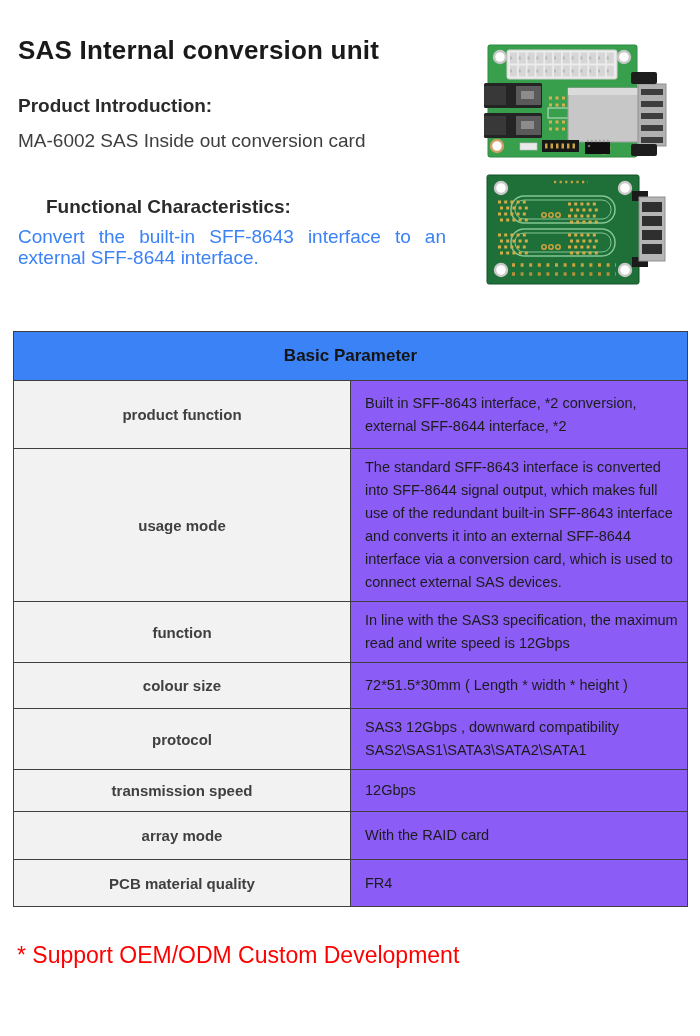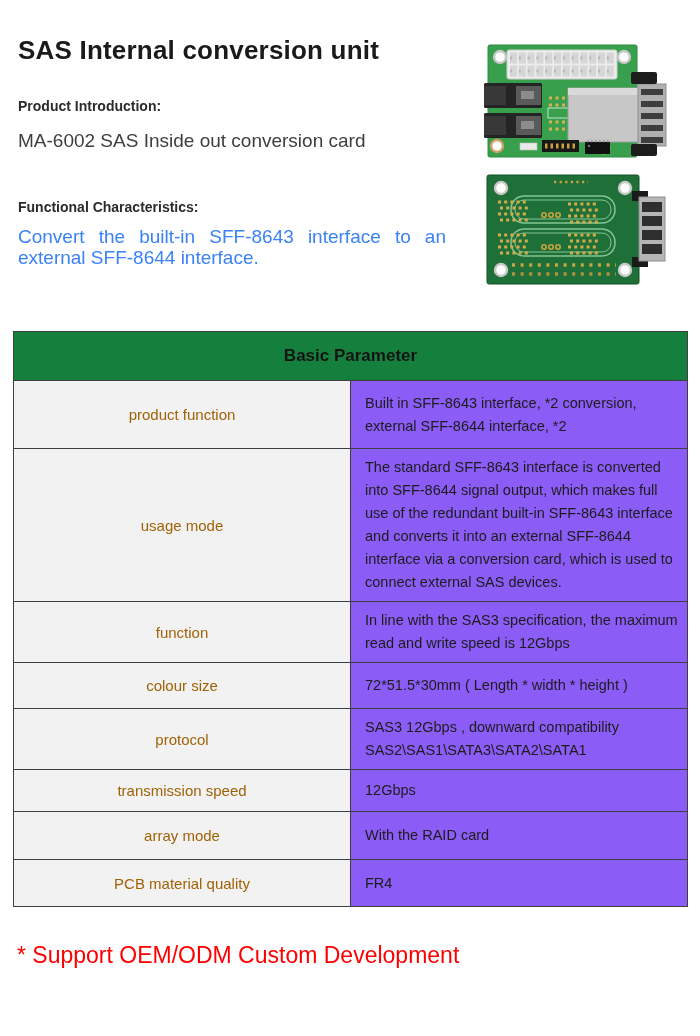--- a/index.html
+++ b/index.html
@@ -4,39 +4,39 @@
 <style>
   html,body{margin:0;padding:0;background:#ffffff;}
   .page{
     width:700px;height:1036px;background:#ffffff;overflow:hidden;
     font-family:"Liberation Sans","DejaVu Sans",sans-serif;color:#1f1f1f;
     position:relative;box-sizing:border-box;
   }
   .top-row{display:flex;padding:28px 10px 0 18px;}
   .intro-col{flex:1;min-width:0;}
   .page-title{font-size:26px;font-weight:700;color:#1a1a1a;margin:6px 0 0 0;line-height:32px;letter-spacing:0.2px;}
-  .section-heading{font-size:14px;font-weight:700;color:#2b2b2b;margin:0;line-height:20px;}
+  .section-heading{font-size:19px;font-weight:700;color:#2b2b2b;margin:0;line-height:20px;}
   .h-intro{margin-top:30px;}
-  .h-feat{margin-top:46px;}
+  .h-feat{margin-top:46px;margin-left:28px;}
   .body-text{font-size:19px;color:#3e3e3e;margin:0;line-height:21px;}
   .t-intro{margin-top:14px;}
   .t-feat{margin-top:9px;width:428px;text-align:justify;color:#3b82f6;}
   .images-col{width:196px;margin-top:14px;margin-right:12px;display:flex;flex-direction:column;gap:11px;}
   .pcb-img{display:block;}
   table.params{
     border-collapse:collapse;table-layout:fixed;
     width:675px;margin:44px 12px 0 13px;
   }
   table.params th,table.params td{border:1px solid #3f3f3f;}
   th.tbl-title{
-    background:#15803d;height:46px;font-size:17px;font-weight:700;color:#141414;
+    background:#3b82f6;height:46px;font-size:17px;font-weight:700;color:#141414;
     text-align:center;vertical-align:middle;
   }
   th.param-label{
-    background:#f2f2f2;width:206px;font-size:15px;font-weight:400;color:#a16207;
+    background:#f2f2f2;width:206px;font-size:15px;font-weight:700;color:#404040;
     text-align:center;vertical-align:middle;padding:0 6px;
   }
   td.param-value{
     background:#8b5cf6;font-size:14.5px;color:#1c1c1c;vertical-align:middle;
     padding:7px 8px 7px 14px;line-height:23px;white-space:pre-line;
   }
   tr.r0{height:68px;} tr.r1{height:148px;} tr.r2{height:55px;}
   tr.r3{height:46px;} tr.r4{height:54px;} tr.r5{height:42px;}
   tr.r6{height:48px;} tr.r7{height:47px;} tr.r8{height:51px;}
   .footer-note{font-size:23px;line-height:28px;margin:34px 0 0 17px;font-weight:400;}

